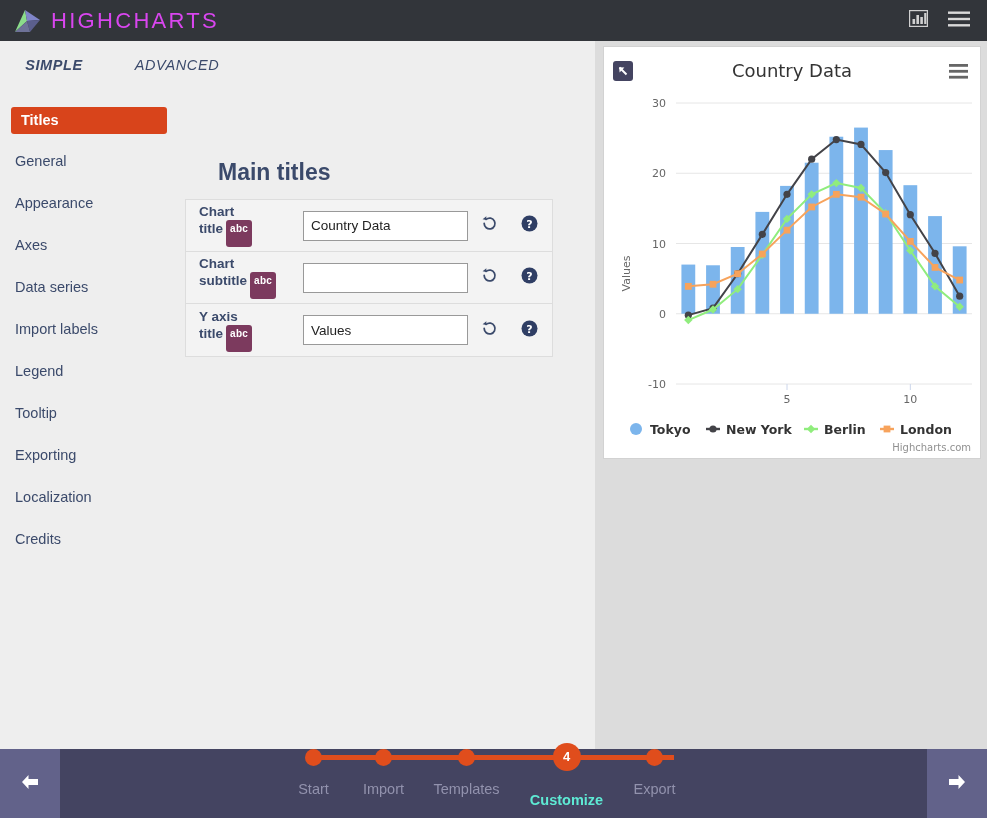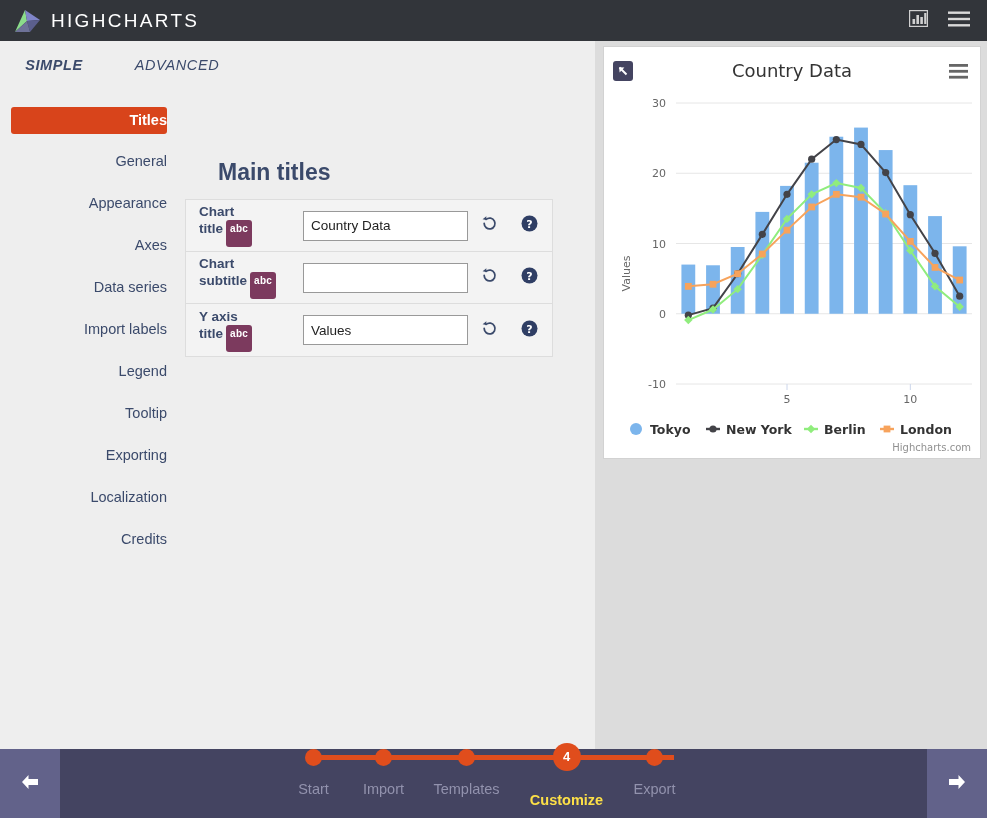--- a/index.html
+++ b/index.html
@@ -24,22 +24,22 @@
     display: flex;
     align-items: center;
   }
   .logo-wrap {
     display: flex;
     align-items: center;
     margin-left: 14px;
   }
   .logo-mark { width: 28px; height: 26px; }
   .logo-text {
-    color: #ffffff;
-    font-size: 19px;
+    color: #d946ef;
+    font-size: 22px;
     letter-spacing: 2.3px;
     margin-left: 9px;
     font-weight: 400;
   }
   .header-icons {
     margin-left: auto;
     display: flex;
     align-items: center;
     gap: 20px;
     margin-right: 17px;
@@ -87,21 +87,20 @@
     left: 11px; top: 66px;
     width: 156px;
   }
   .side-item {
     font-size: 14.5px;
     color: #3b4a6b;
     padding: 4px 0 4px 4px;
     margin-bottom: 18px;
     cursor: pointer;
     border-radius: 3px;
-    text-align: right;
   }
   .side-item.active {
     background: #d8441b;
     color: #ffffff;
     font-weight: bold;
     padding: 5px 0 6px 10px;
     width: 146px;
     margin-bottom: 15px;
   }
 
@@ -271,21 +270,21 @@
     font-size: 13px;
     font-weight: bold;
     line-height: 28px;
   }
   .step-label {
     margin-top: 15px;
     font-size: 14.5px;
     color: #9292ad;
     cursor: pointer;
   }
-  .step.current .step-label { color: #fde047; font-weight: bold; }
+  .step.current .step-label { color: #5eead4; font-weight: bold; }
 </style>
 </head>
 <body>
 
 <div class="app-header">
   <div class="logo-wrap">
     <span class="logo-mark">
       <svg width="28" height="26" viewBox="0 0 28 26">
         <polygon points="1,24 11,2 13,13" fill="#8bdc8b"></polygon>
         <polygon points="11,2 26,12 13,13" fill="#8085c9"></polygon>

